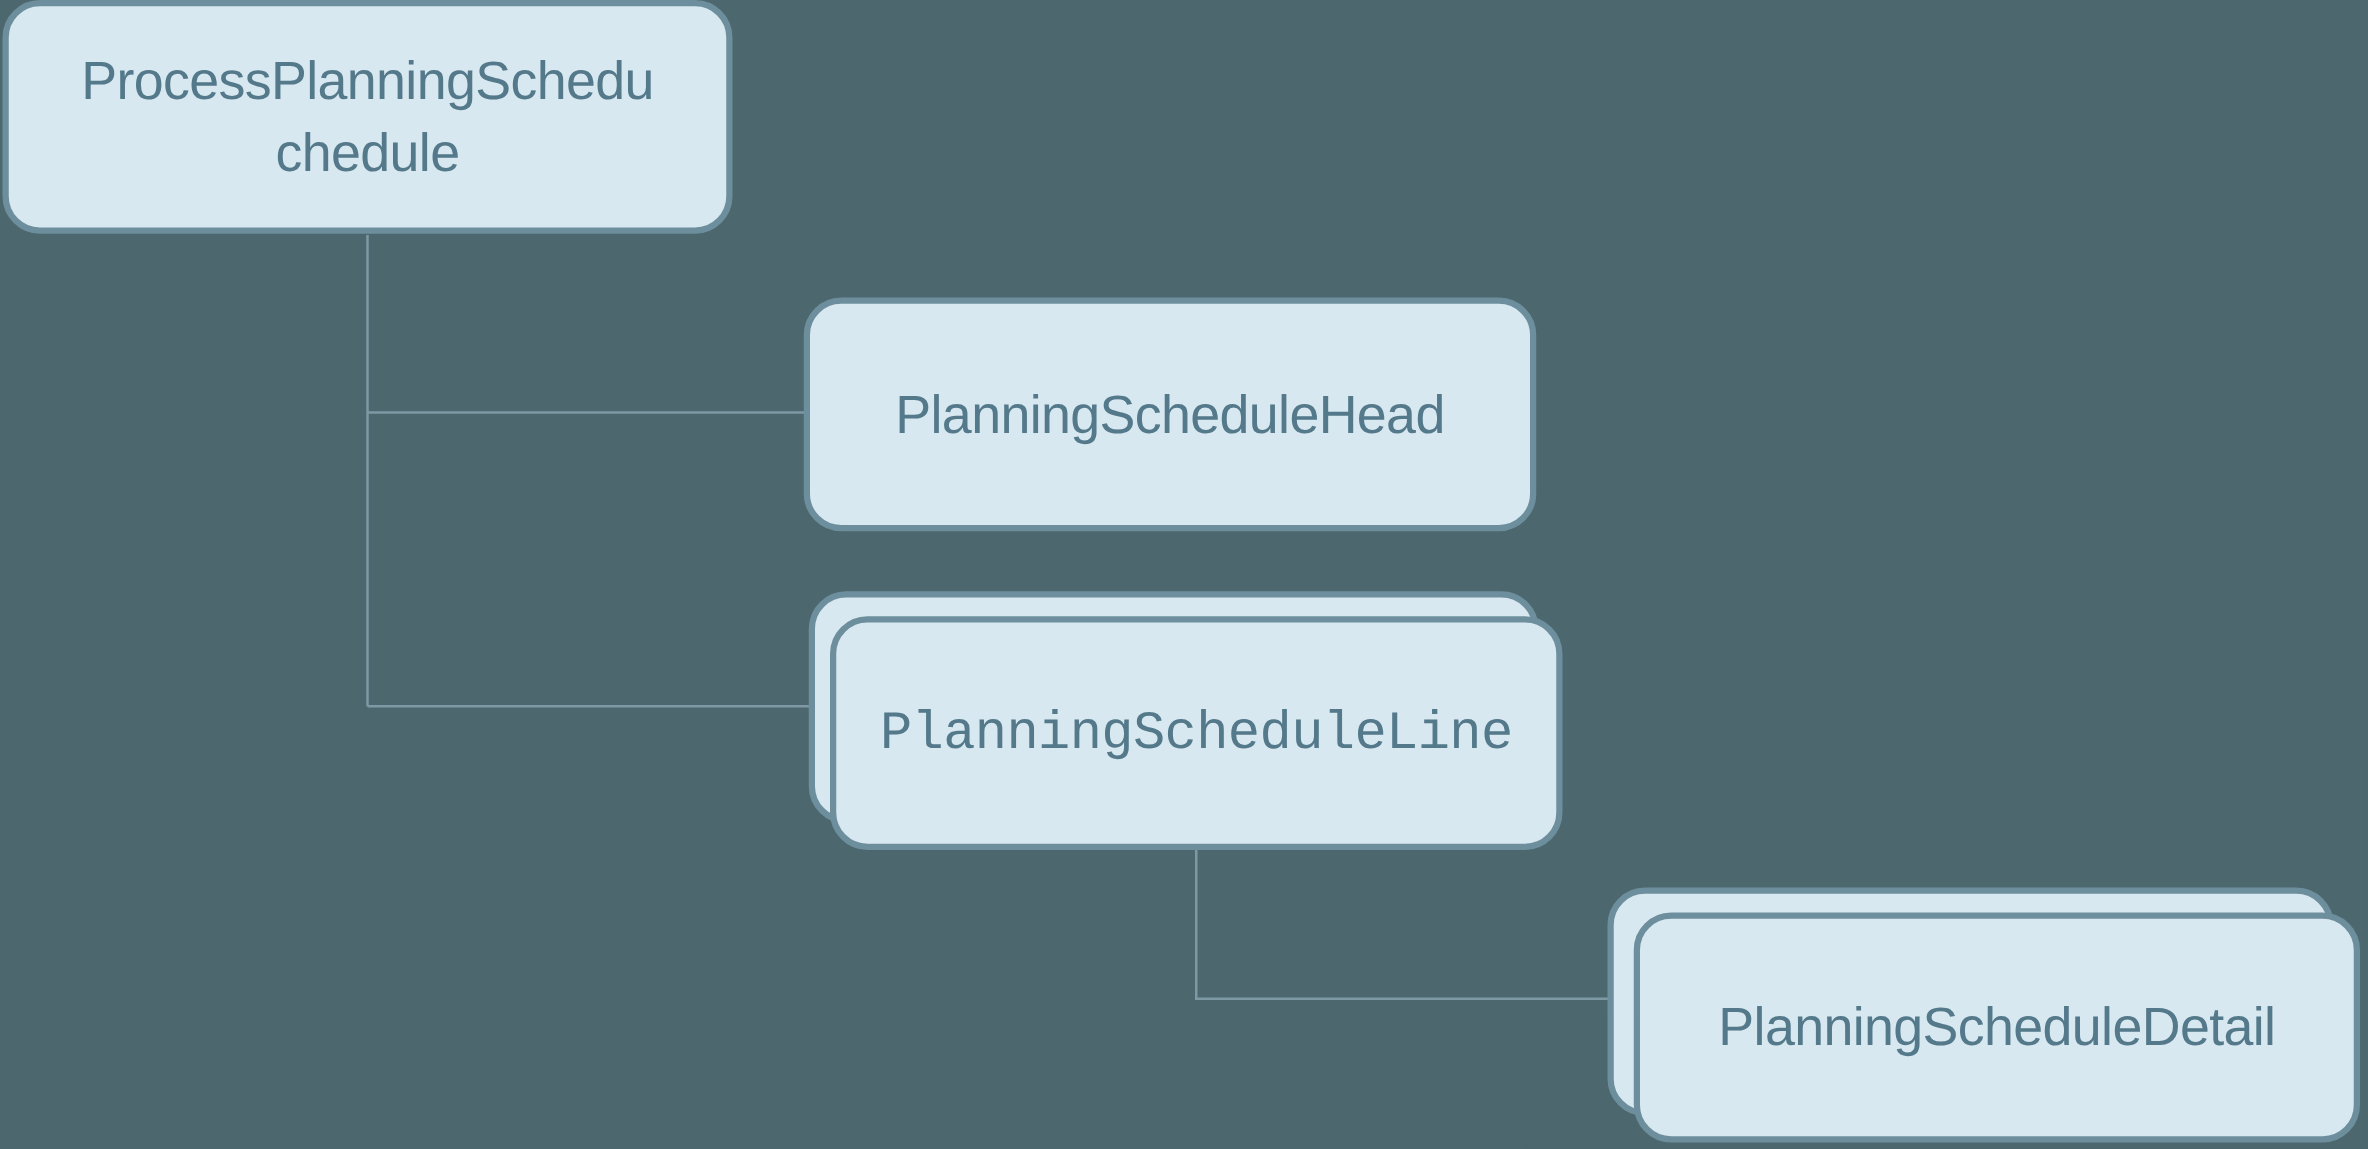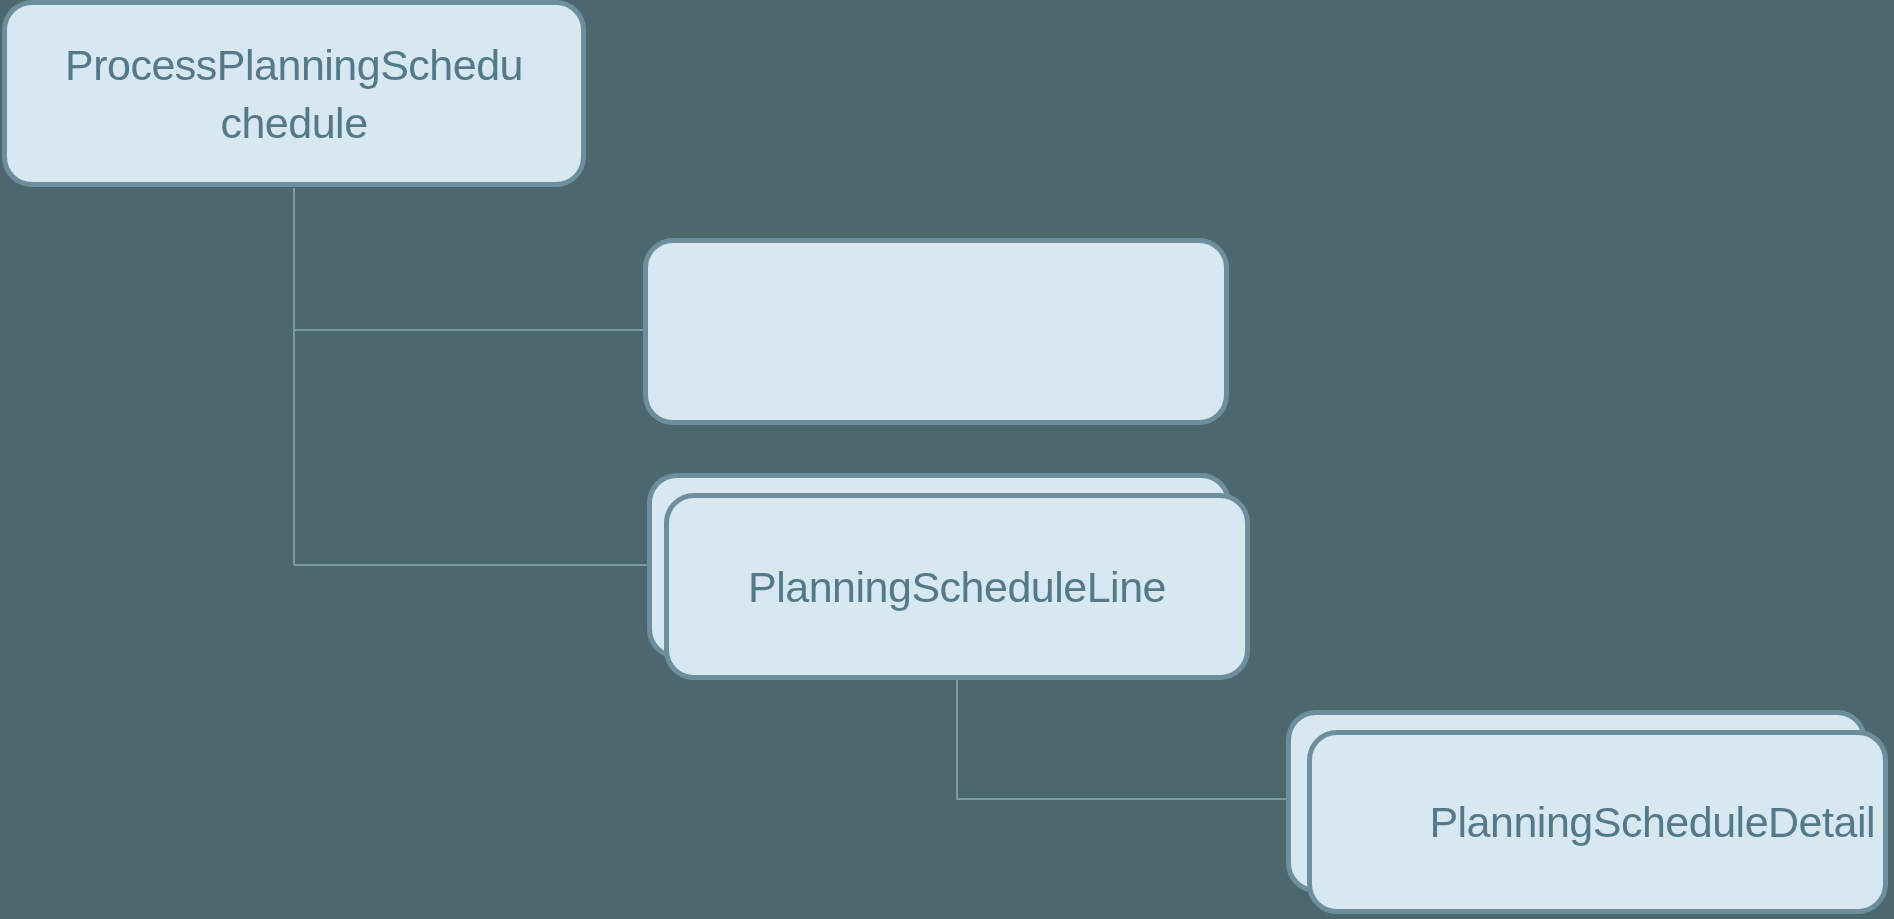--- a/index.html
+++ b/index.html
@@ -48,23 +48,23 @@
     letter-spacing: -0.5px;
     padding: 0 8px;
   }
   .node .label { width: 100%; }
   .node .line { display: block; white-space: nowrap; }
 
   
   #node-root        { left: 2px;    top: 0;   width: 584px; height: 187px; }
   #node-header      { left: 643px;  top: 238px; width: 586px; height: 187px; }
   #line-back        { left: 647px;  top: 473px; width: 584px; height: 186px; }
-  #node-line        { left: 664px;  top: 493px; width: 586px; height: 187px; }
+  #node-line        { left: 664px;  top: 493px; width: 586px; height: 187px; font-family: Liberation Mono, monospace; }
   #detail-back      { left: 1286px; top: 710px; width: 581px; height: 183px; }
-  #node-detail      { left: 1307px; top: 730px; width: 581px; height: 184px; text-align: right; }
+  #node-detail      { left: 1307px; top: 730px; width: 581px; height: 184px; }
 
   #conn-root-trunk      { left: 293px; top: 188px; height: 377px; }
   #conn-root-to-header  { left: 294px; top: 329px; width: 352px; }
   #conn-root-to-line    { left: 294px; top: 564px; width: 356px; }
   #conn-line-trunk      { left: 956px; top: 679px; height: 121px; }
   #conn-line-to-detail  { left: 956px; top: 798px; width: 334px; }
 </style>
 </head>
 <body>
 
@@ -78,20 +78,21 @@
 
   <div class="node" id="node-root">
     <div class="label">
       <span class="line">ProcessPlanningSchedu</span>
       <span class="line">chedule</span>
     </div>
   </div>
 
   <div class="node" id="node-header">
     <div class="label">
+      <span class="line">PlanningScheduleHead</span>
     </div>
   </div>
 
   <div class="stack-back" id="line-back"></div>
   <div class="node" id="node-line">
     <div class="label">
       <span class="line">PlanningScheduleLine</span>
     </div>
   </div>
 

